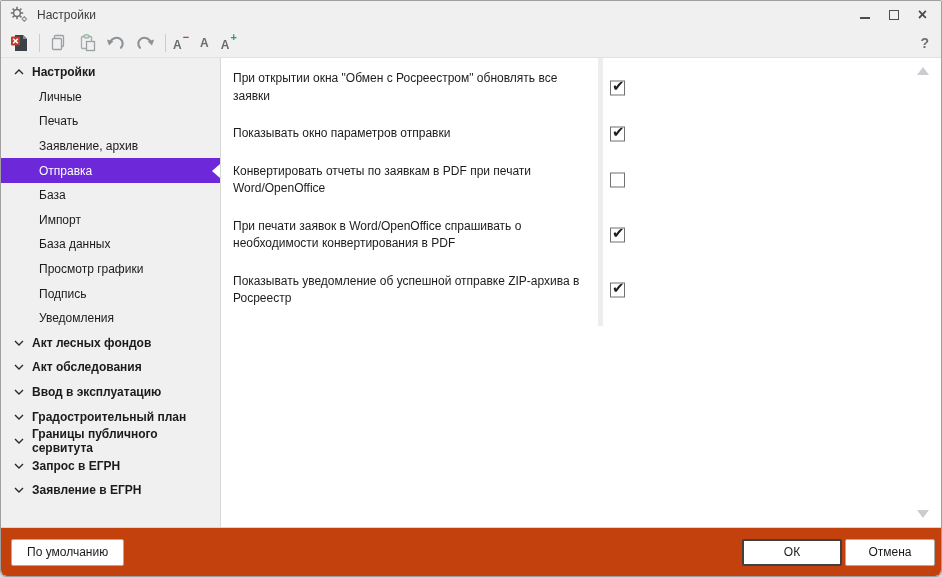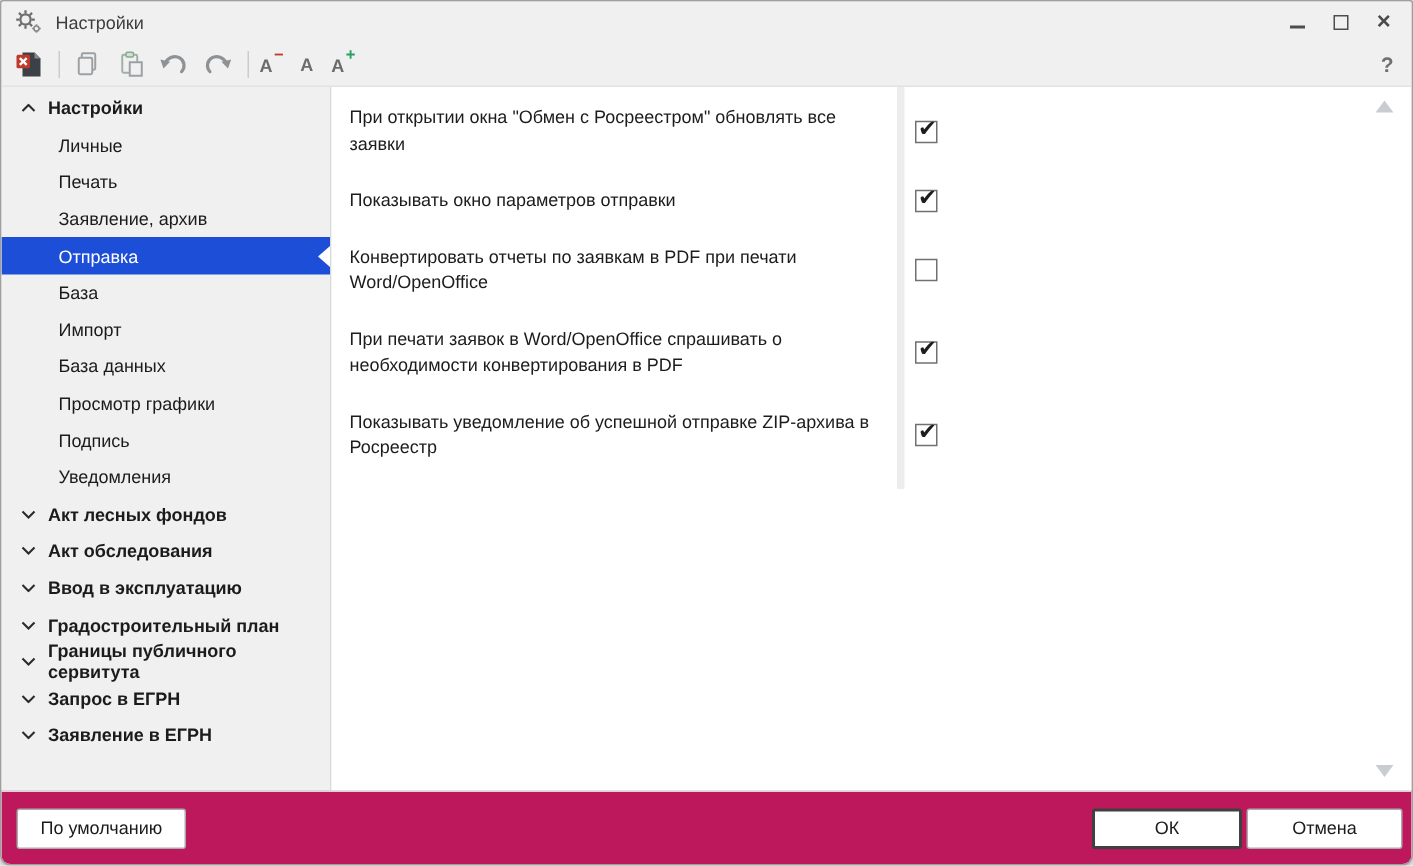--- a/index.html
+++ b/index.html
@@ -25,46 +25,46 @@
   .sup-red{color:#c0392b;}
   .sup-green{color:#27a060;}
   .help{margin-left:auto;font-size:14px;font-weight:bold;color:#6f6f6f;}
   
   .bodyrow{display:flex;height:469px;}
   .sidebar{width:220px;background:#f0f0f0;border-right:1px solid #d8d8d8;padding-top:2px;flex:none;}
   .side-row{height:24.6px;display:flex;align-items:center;padding-left:13px;font-size:12px;color:#1b1b1b;position:relative;cursor:default;}
   .side-row .chev{margin-right:8px;flex:none;}
   .side-row.group .side-label{font-weight:700;}
   .side-row.child{padding-left:38px;}
-  .side-row.selected{background:#1d4ed8;}
+  .side-row.selected{background:#6d28d9;}
   .side-row.selected .side-label{color:#ffffff;}
   .notch{display:none;position:absolute;right:0;top:50%;margin-top:-7px;width:0;height:0;
          border-top:7px solid transparent;border-bottom:7px solid transparent;border-right:8px solid #ffffff;}
   .side-row.selected .notch{display:block;}
   
   .content{flex:1;position:relative;background:#ffffff;padding-top:12px;}
   .colband{position:absolute;left:377px;top:0;width:5px;height:268px;background:#ededed;}
   .scroll-up{position:absolute;right:12px;top:9px;width:0;height:0;
              border-left:6px solid transparent;border-right:6px solid transparent;border-bottom:8px solid #c9cdd1;}
   .scroll-down{position:absolute;right:12px;bottom:9px;width:0;height:0;
              border-left:6px solid transparent;border-right:6px solid transparent;border-top:8px solid #c9cdd1;}
   .setting-row{position:relative;margin:0 0 20px 12px;display:flex;align-items:center;min-height:17px;width:560px;}
   .setting-label{width:358px;font-size:12px;line-height:17.5px;color:#1c1c1c;}
   .checkbox{position:absolute;left:377px;top:50%;transform:translateY(-50%);
             width:15px;height:15px;background:#fff;border:1px solid #707070;cursor:default;}
   .checkbox .mark{display:none;position:absolute;left:1px;top:-4px;font-size:15px;line-height:17px;color:#1d1d1d;
                   font-family:"DejaVu Sans",sans-serif;}
   .checkbox.checked .mark{display:block;}
   
-  .footer{height:49px;background:#be185d;border-top:1px solid #d6d6d6;display:flex;align-items:center;padding:0 6px 0 10px;}
+  .footer{height:49px;background:#c2410c;border-top:1px solid #d6d6d6;display:flex;align-items:center;padding:0 6px 0 10px;}
   .btn{height:27px;background:#fff;border:1px solid #ababab;border-radius:2px;font-size:12px;color:#1b1b1b;
        display:flex;align-items:center;justify-content:center;cursor:default;font-family:inherit;}
   .btn-default{padding:0 15px;}
   .btn-ok{width:100px;border:2px solid #404040;margin-left:auto;margin-right:3px;}
-  .btn-cancel{width:104px;}
+  .btn-cancel{width:90px;}
   svg{display:block;}
 </style>
 </head>
 <body>
 
 <div class="window">
 
   <div class="titlebar">
     <span>
       <svg width="18" height="17" viewBox="0 0 18 17">

